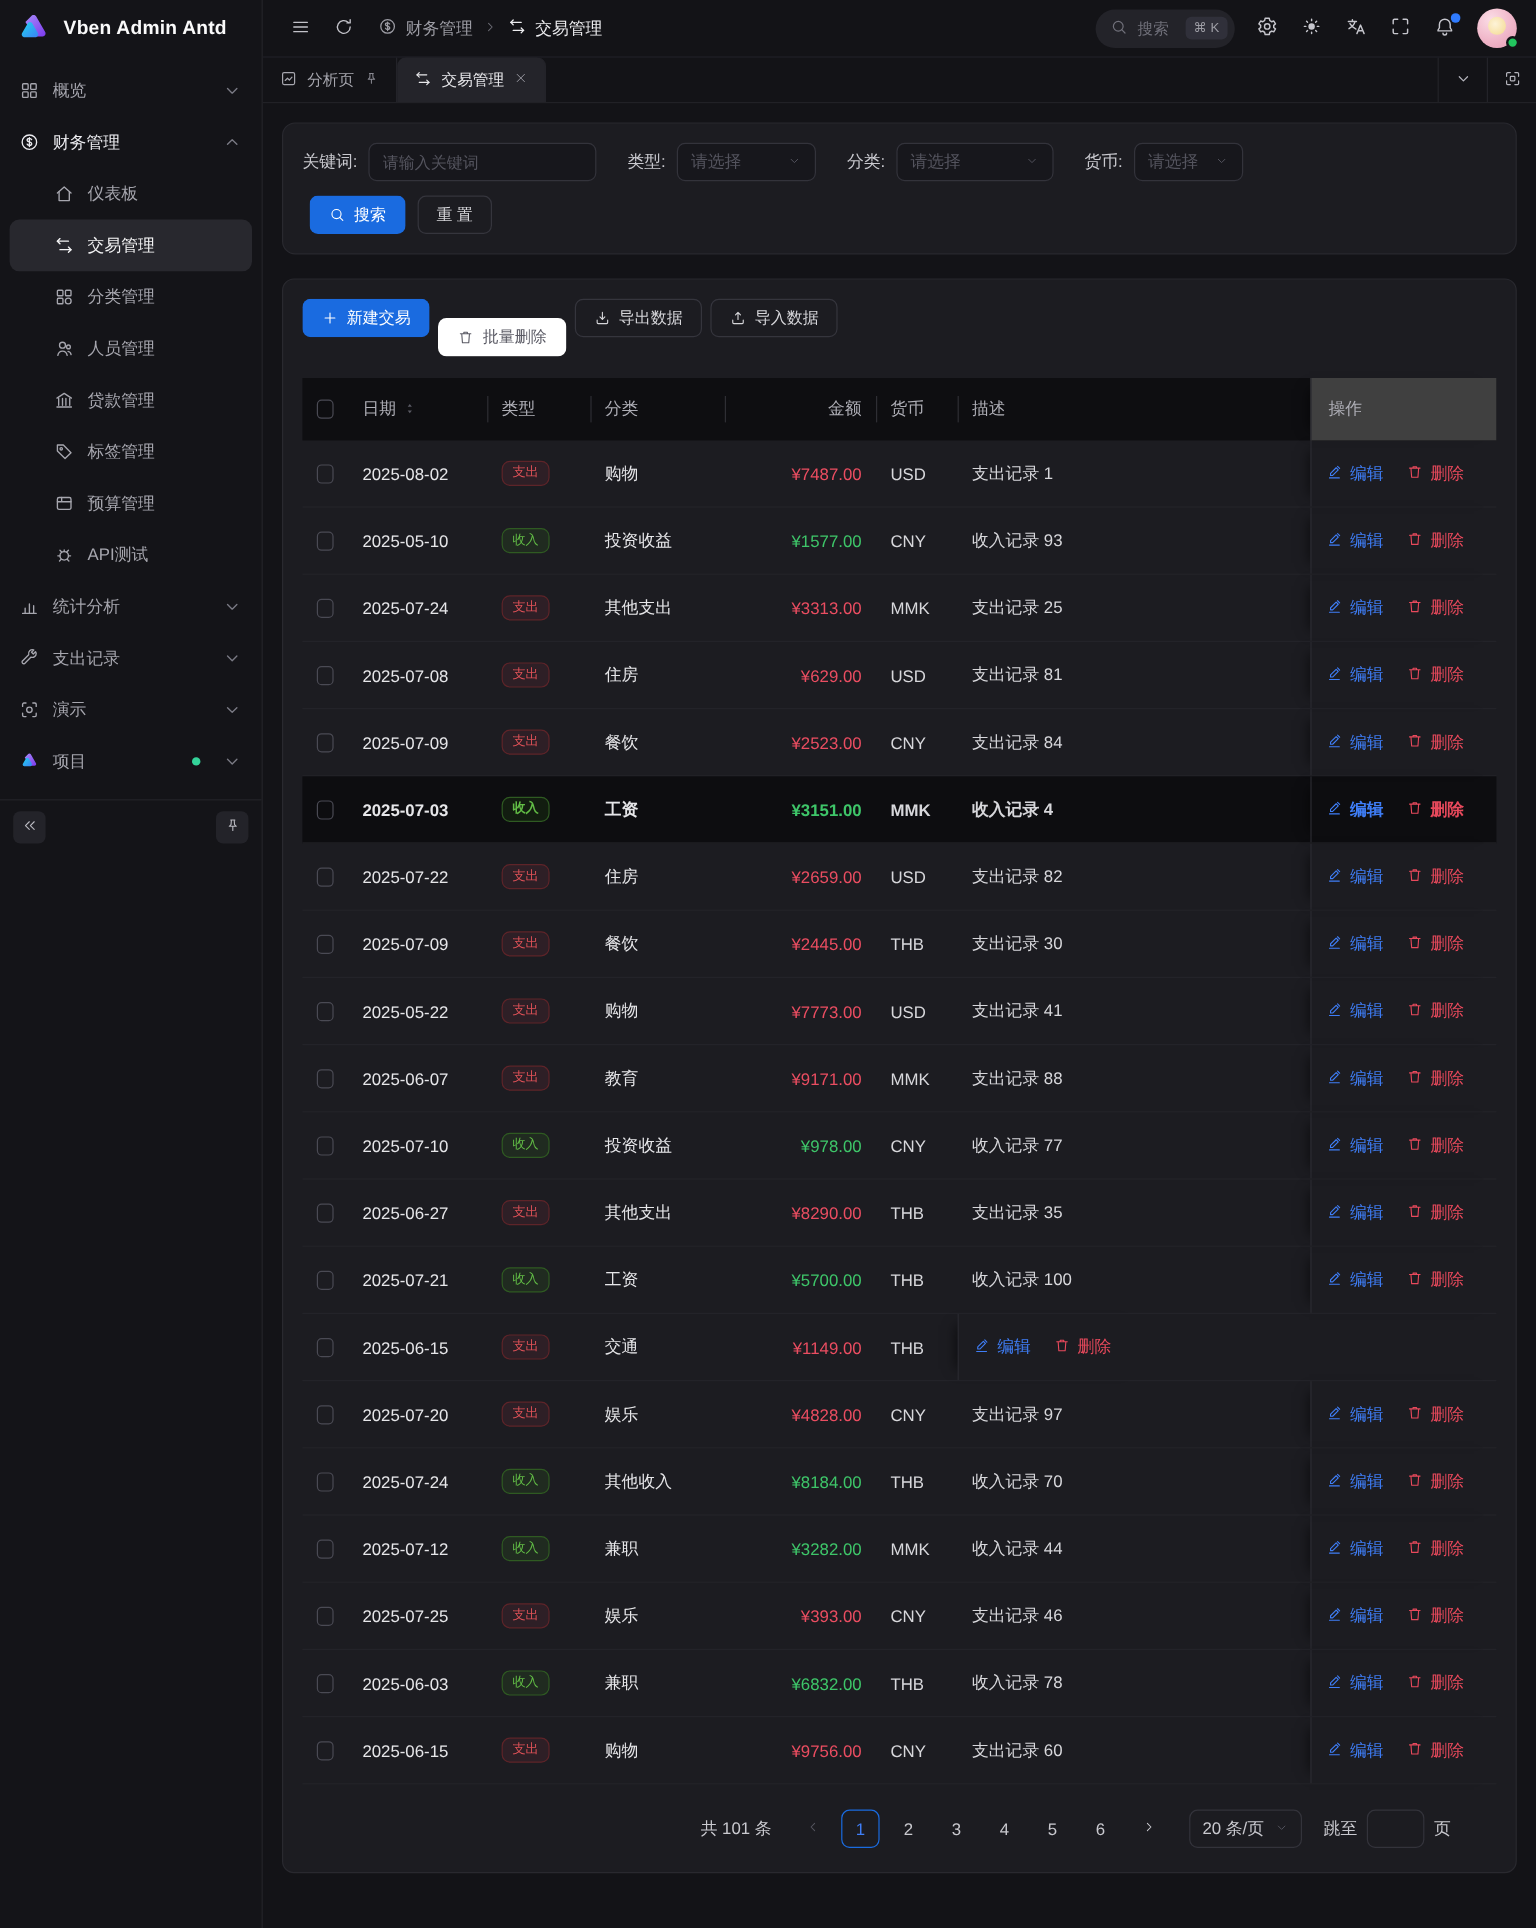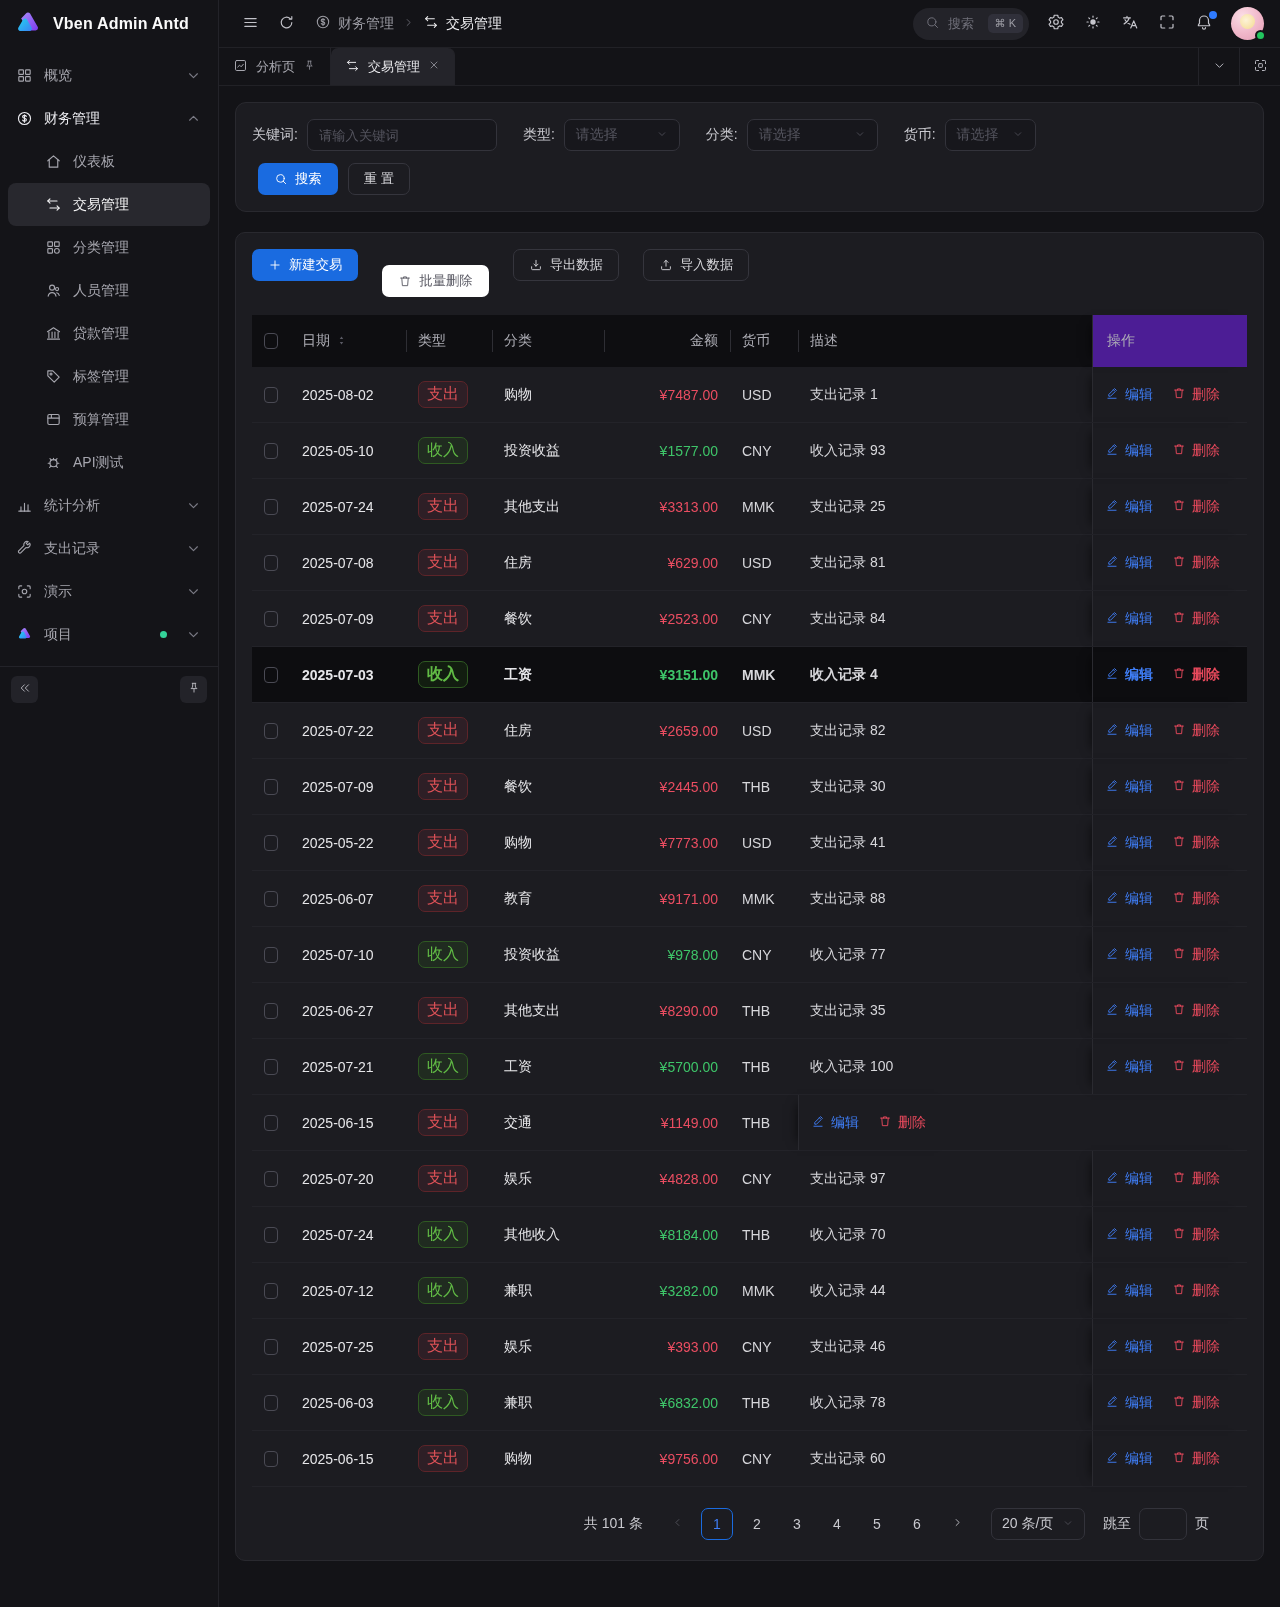--- a/index.html
+++ b/index.html
@@ -84,21 +84,21 @@
 
   .btn { height:32px; border-radius:7px; display:inline-flex; align-items:center; gap:7px; padding:0 15px; cursor:pointer; border:1px solid transparent; white-space:nowrap; }
   .btn .icon { display:flex; }
   .btn .icon svg { width:14px; height:14px; }
   .btn-primary { background:#1a6be0; color:#fff; }
   .btn-default { background:transparent; border-color:#35353d; color:#d6d6da; }
   .btn-disabled { background:#ffffff; color:#5a5a64; cursor:not-allowed;margin-top:16px; }
   .btn-search { margin-left:6px; }
 
   .table-card { padding:16px 16px 18px; }
-  .toolbar { display:flex; gap:24px; margin-bottom:18px; }
+  .toolbar { display:flex; gap:7px; margin-bottom:18px; }
 
   .thead { display:flex; align-items:stretch; background:#0e0e11; height:52px; color:#aeaeb6; }
   .hcell { display:flex; align-items:center; gap:6px; padding:0 12px; position:relative; }
   .hcell.vsep::before { content:""; position:absolute; left:0; top:15px; bottom:15px; width:1px; background:#2e2e34; }
   .sort-ic svg { width:11px; height:11px; color:#5a5a64; }
 
   .col-check { width:38px; display:flex; align-items:center; justify-content:center; flex:none; }
   .col-date { width:116px; flex:none; }
   .col-type { width:86px; flex:none; }
   .col-cat { width:112px; flex:none; }
@@ -108,21 +108,21 @@
   .col-actions { width:155px; flex:none; border-left:1px solid #2a2a30; box-shadow:-10px 0 10px -9px rgba(0,0,0,.55); display:flex; align-items:center; padding:0 0 0 14px; }
 
   .trow { display:flex; align-items:stretch; height:56px; border-bottom:1px solid #232329; }
   .trow .cell { display:flex; align-items:center; padding:0 12px; }
   .trow.highlight { background:#0d0d10;font-weight:bold; }
   .date-cell, .cat-cell { color:#e6e6e9; }
   .curr-cell, .desc-cell { color:#d7d7db; }
 
   .checkbox { width:16px; height:16px; border:1.5px solid #4a4a54; border-radius:4px; display:inline-block; cursor:pointer; }
 
-  .tag { font-size:16px; padding:3px 8px; border-radius:7px; line-height:1.15; }
+  .tag { font-size:11px; padding:3px 8px; border-radius:7px; line-height:1.15; }
   .tag-expense { color:#dd5157; background:rgba(232,72,84,.09); border:1px solid #5e2429; }
   .tag-income  { color:#61bb45; background:rgba(82,196,26,.09); border:1px solid #2f5a22; }
   .amount-expense { color:#ea4d61; }
   .amount-income  { color:#3ec569; }
 
   .action-link { display:inline-flex; align-items:center; gap:6px; cursor:pointer; }
   .action-link .icon svg { width:14px; height:14px; }
   .action-link.edit { color:#3f7ef7; }
   .action-link.del { color:#e8495c; margin-left:19px; }
 
@@ -580,21 +580,21 @@
               </div>
             <div class="hcell col-amount vsep">
                 <span>金额</span>
               </div>
             <div class="hcell col-curr vsep">
                 <span>货币</span>
               </div>
             <div class="hcell col-desc vsep">
                 <span>描述</span>
               </div>
-            <div class="hcell col-actions" style="background:#4c1d95;">
+            <div class="hcell col-actions" style="background:#404040;">
                 <span>操作</span>
               </div>
           </div>
           <div id="tbody">
               <div class="trow">
                 <div class="cell col-check">
                   <span class="checkbox"></span>
                 </div>
                 <div class="cell col-date date-cell">2025-08-02</div>
                 <div class="cell col-type">

